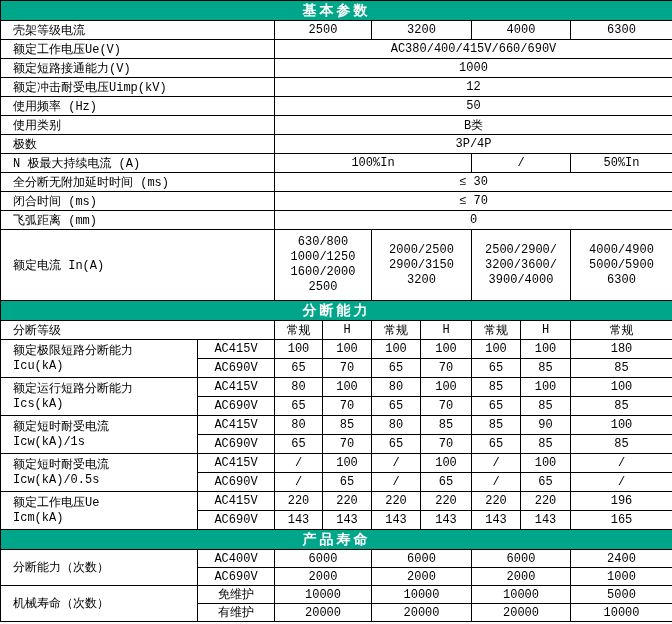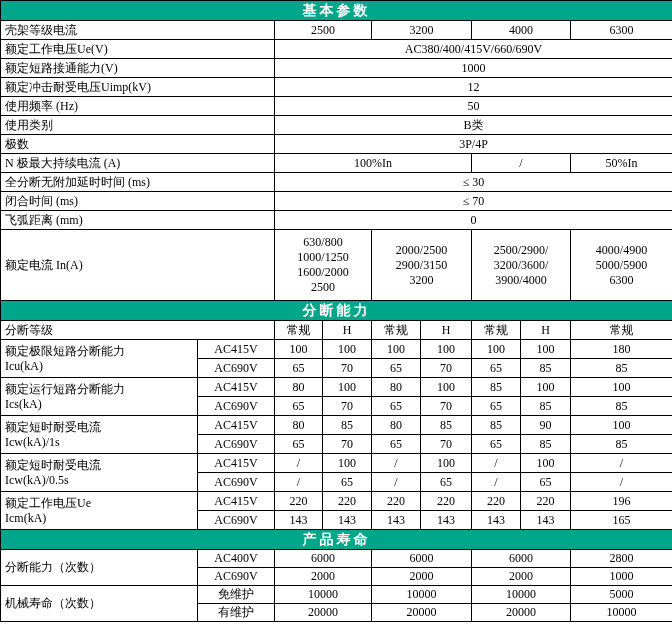--- a/index.html
+++ b/index.html
@@ -1,28 +1,28 @@
 <!DOCTYPE html>
 <html style="--header-bg: #00A689; --header-fg: #FFFFFF; --border: #000000;"><head>
 <meta charset="utf-8">
 <style>
   :root { --header-bg:#00A689; --header-fg:#ffffff; --border:#000000; }
   html,body{margin:0;padding:0;background:#fff;}
   .wrap{width:672px;}
   table{
     border-collapse:collapse;table-layout:fixed;width:672px;
-    font-family:Liberation Serif, serif;
+    font-family:Liberation Mono, monospace;
     font-size:12px;color:#000;
   }
   td{
     border:1px solid var(--border);
     text-align:center;vertical-align:middle;
     padding:0 2px;overflow:hidden;
   }
-  td.lbl{text-align:left;padding-left:4px;}
+  td.lbl{text-align:left;padding-left:12px;}
   tr.band td{
     background:var(--header-bg);color:var(--header-fg);
     font-weight:bold;font-size:14px;text-align:center;
     height:19px;letter-spacing:3px;
   }
   tr.r td{height:18px;}
   tr.rin td{height:70px;}
   tr.rb td{height:17px;}
   .pre{white-space:pre-line;line-height:15px;}
 </style>
@@ -251,21 +251,21 @@
   <tr class="band">
     <td colspan="9">产品寿命</td>
   </tr>
 
   <tr class="rb">
     <td rowspan="2" class="lbl">分断能力（次数）</td>
     <td>AC400V</td>
     <td colspan="2">6000</td>
     <td colspan="2">6000</td>
     <td colspan="2">6000</td>
-    <td>2800</td>
+    <td>2400</td>
   </tr>
   <tr class="rb">
     <td>AC690V</td>
     <td colspan="2">2000</td>
     <td colspan="2">2000</td>
     <td colspan="2">2000</td>
     <td>1000</td>
   </tr>
   <tr class="rb">
     <td rowspan="2" class="lbl">机械寿命（次数）</td>

